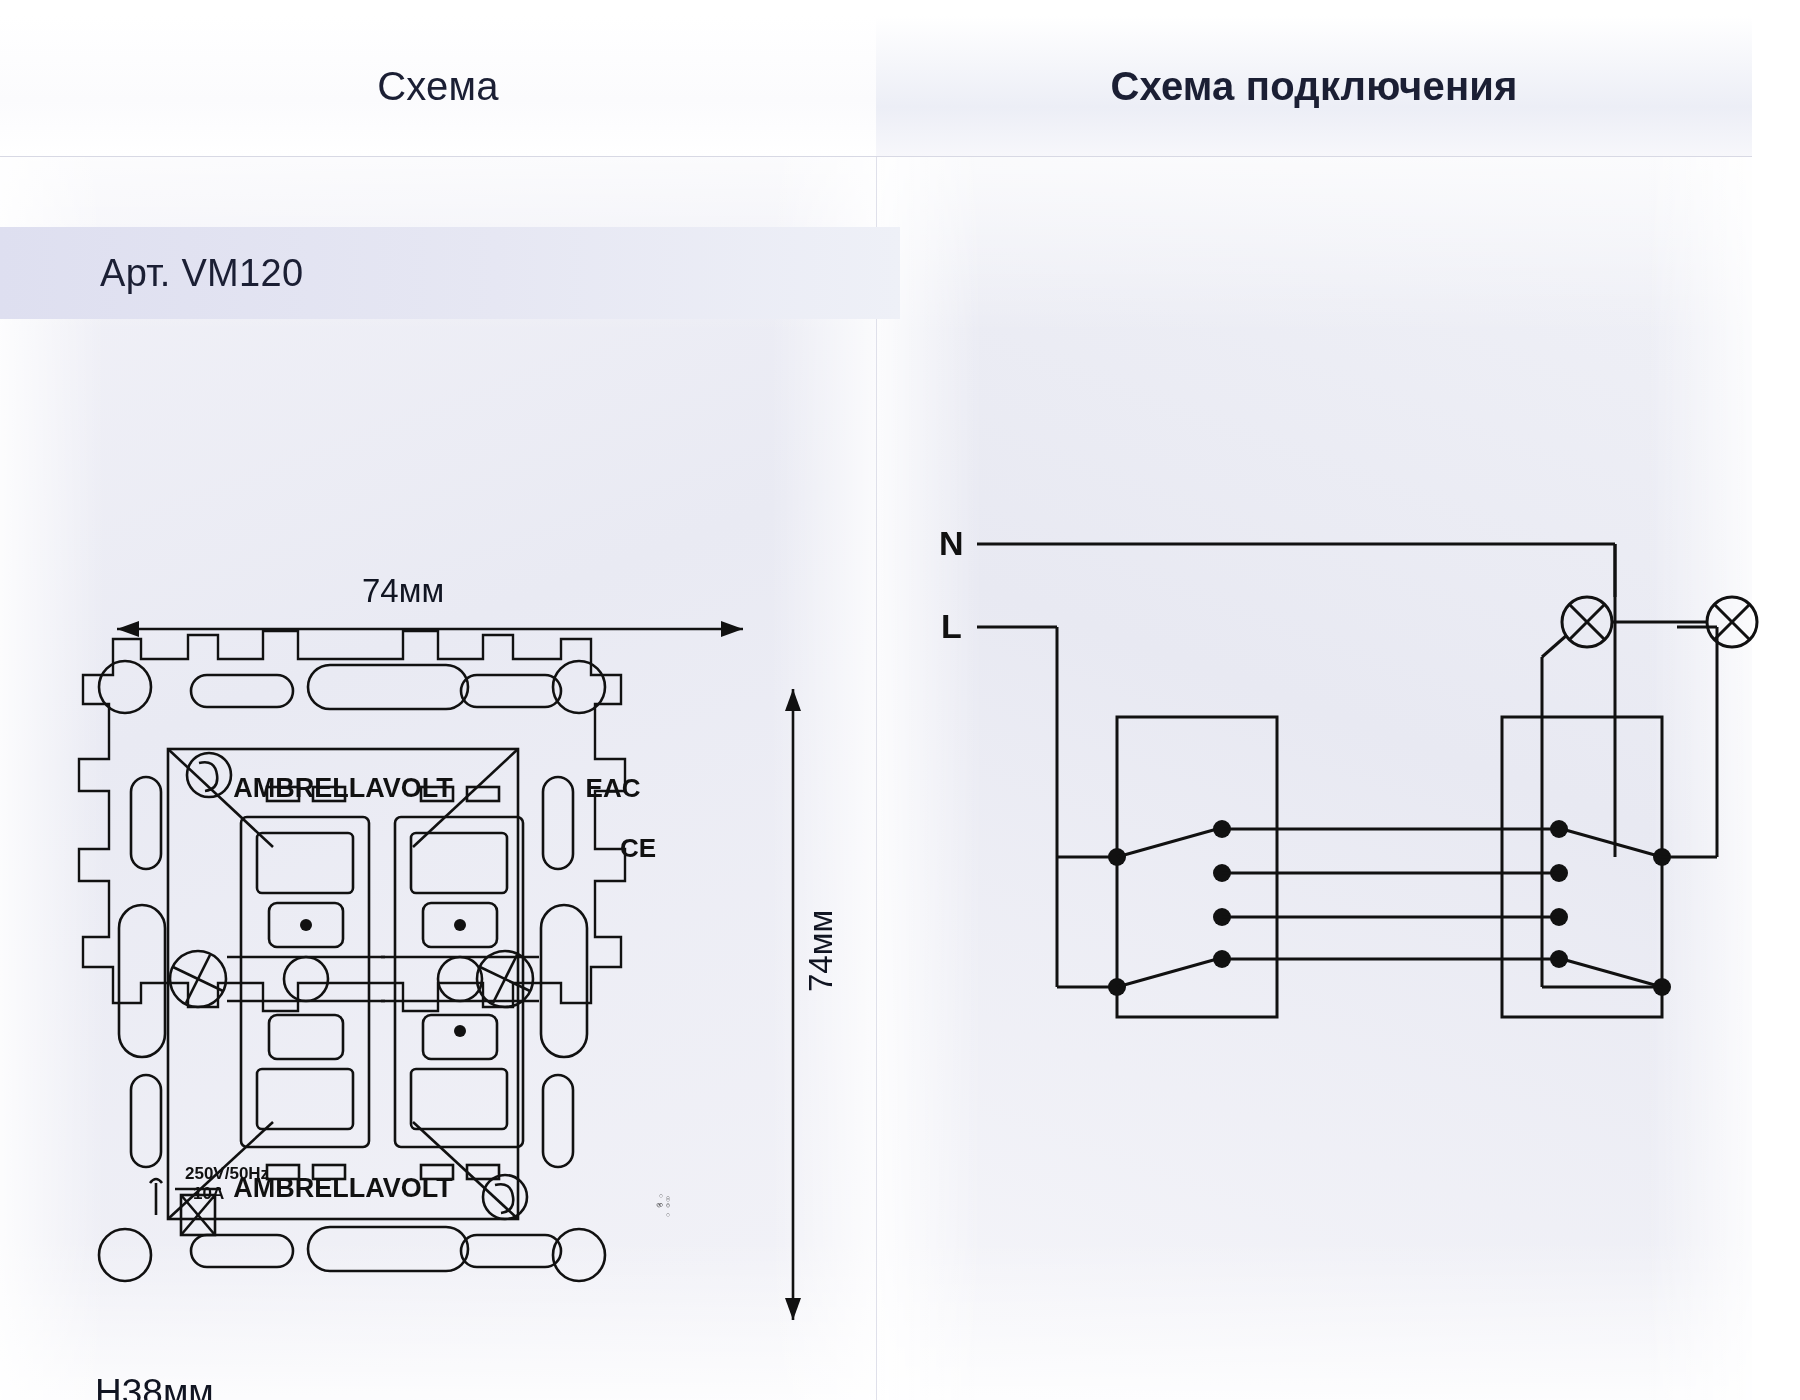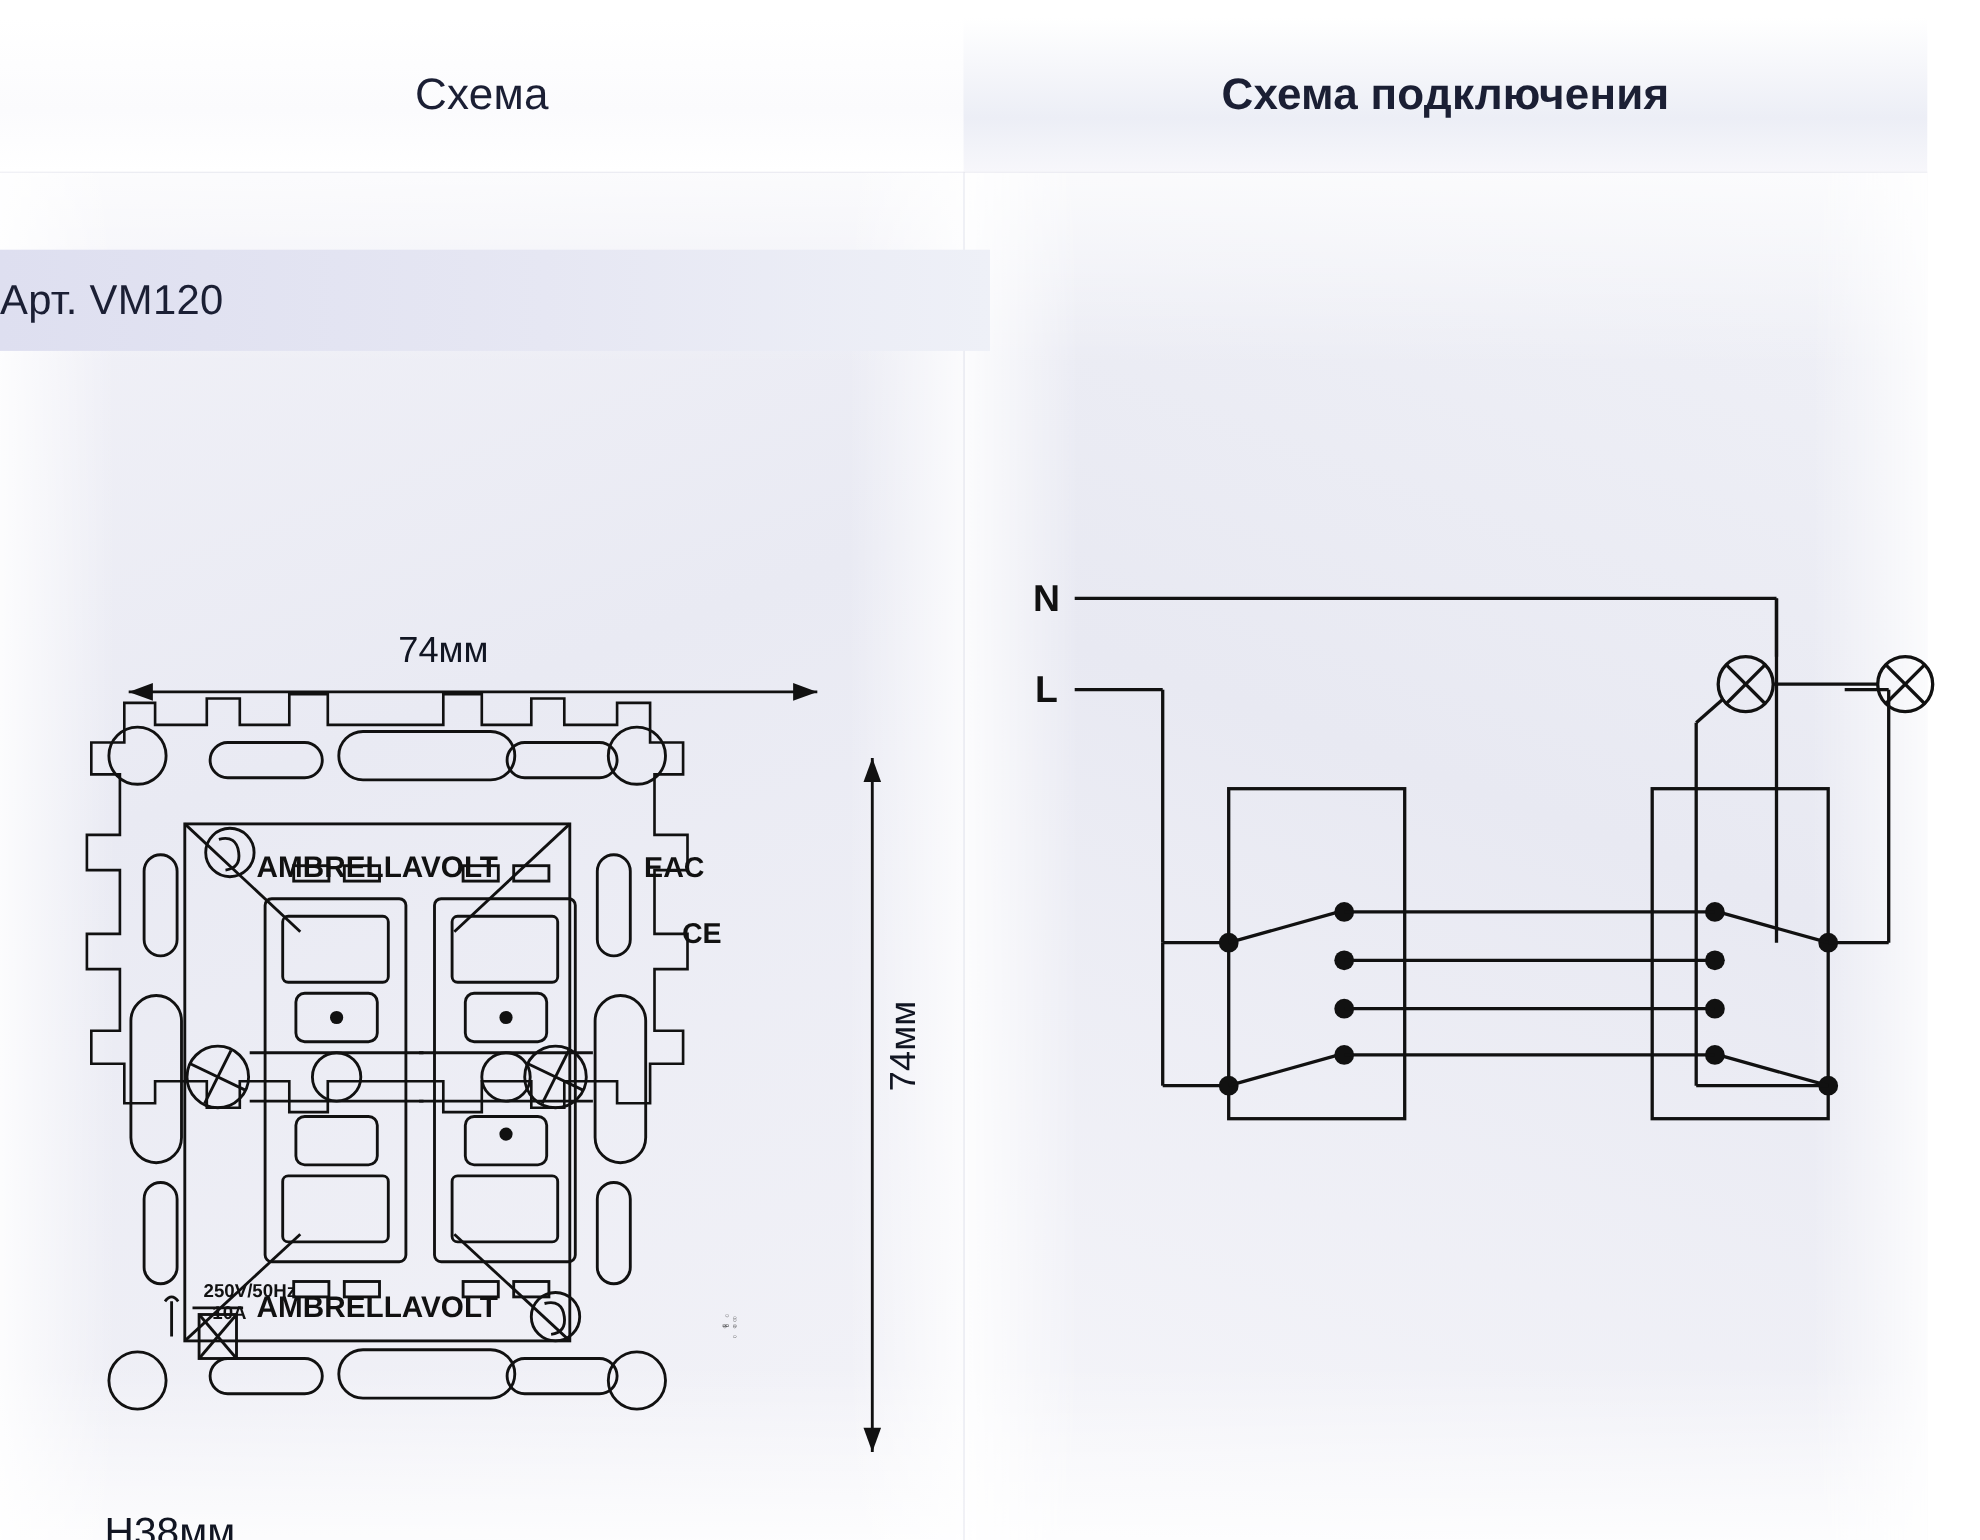--- a/index.html
+++ b/index.html
@@ -89,20 +89,21 @@
     left: 0;
     top: 70px;
     width: 900px;
     height: 92px;
     background: linear-gradient(90deg, #dedff0 0%, #e6e7f3 55%, #eef0f7 100%);
     display: flex;
     align-items: center;
     z-index: 3;
   }
   .article-text {
+    padding-left: 100px;
     font-size: 38px;
     color: #1b1f34;
     letter-spacing: 0.3px;
   }
 
   
   .left-canvas {
     position: absolute;
     inset: 0;
     z-index: 2;

